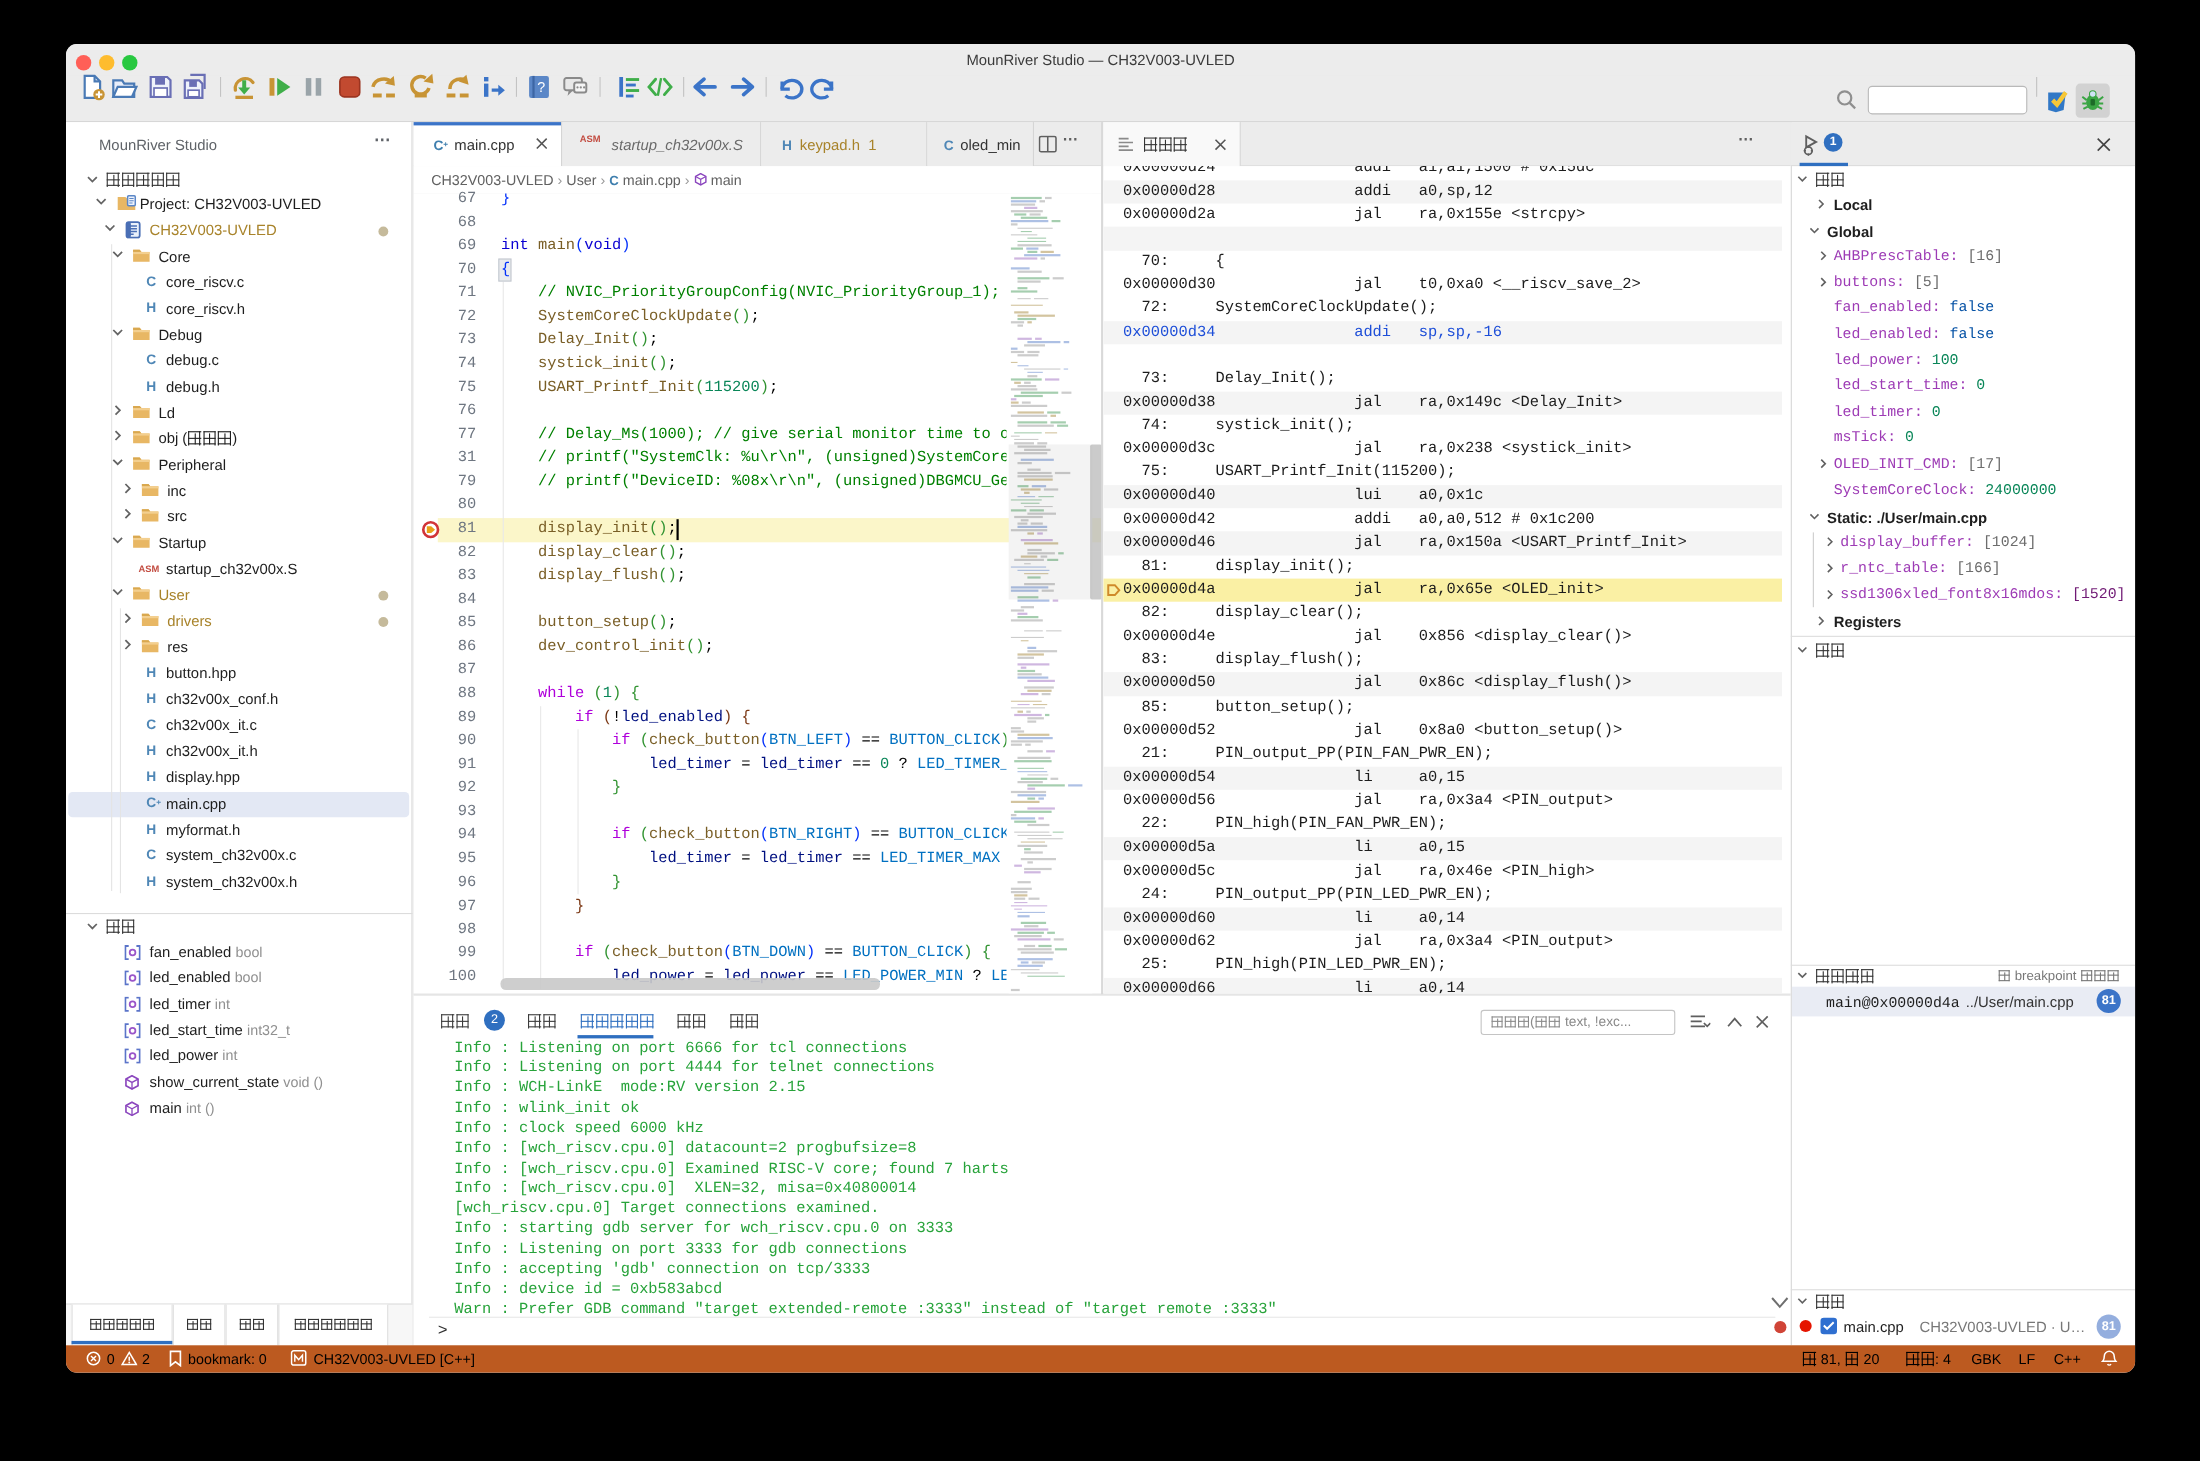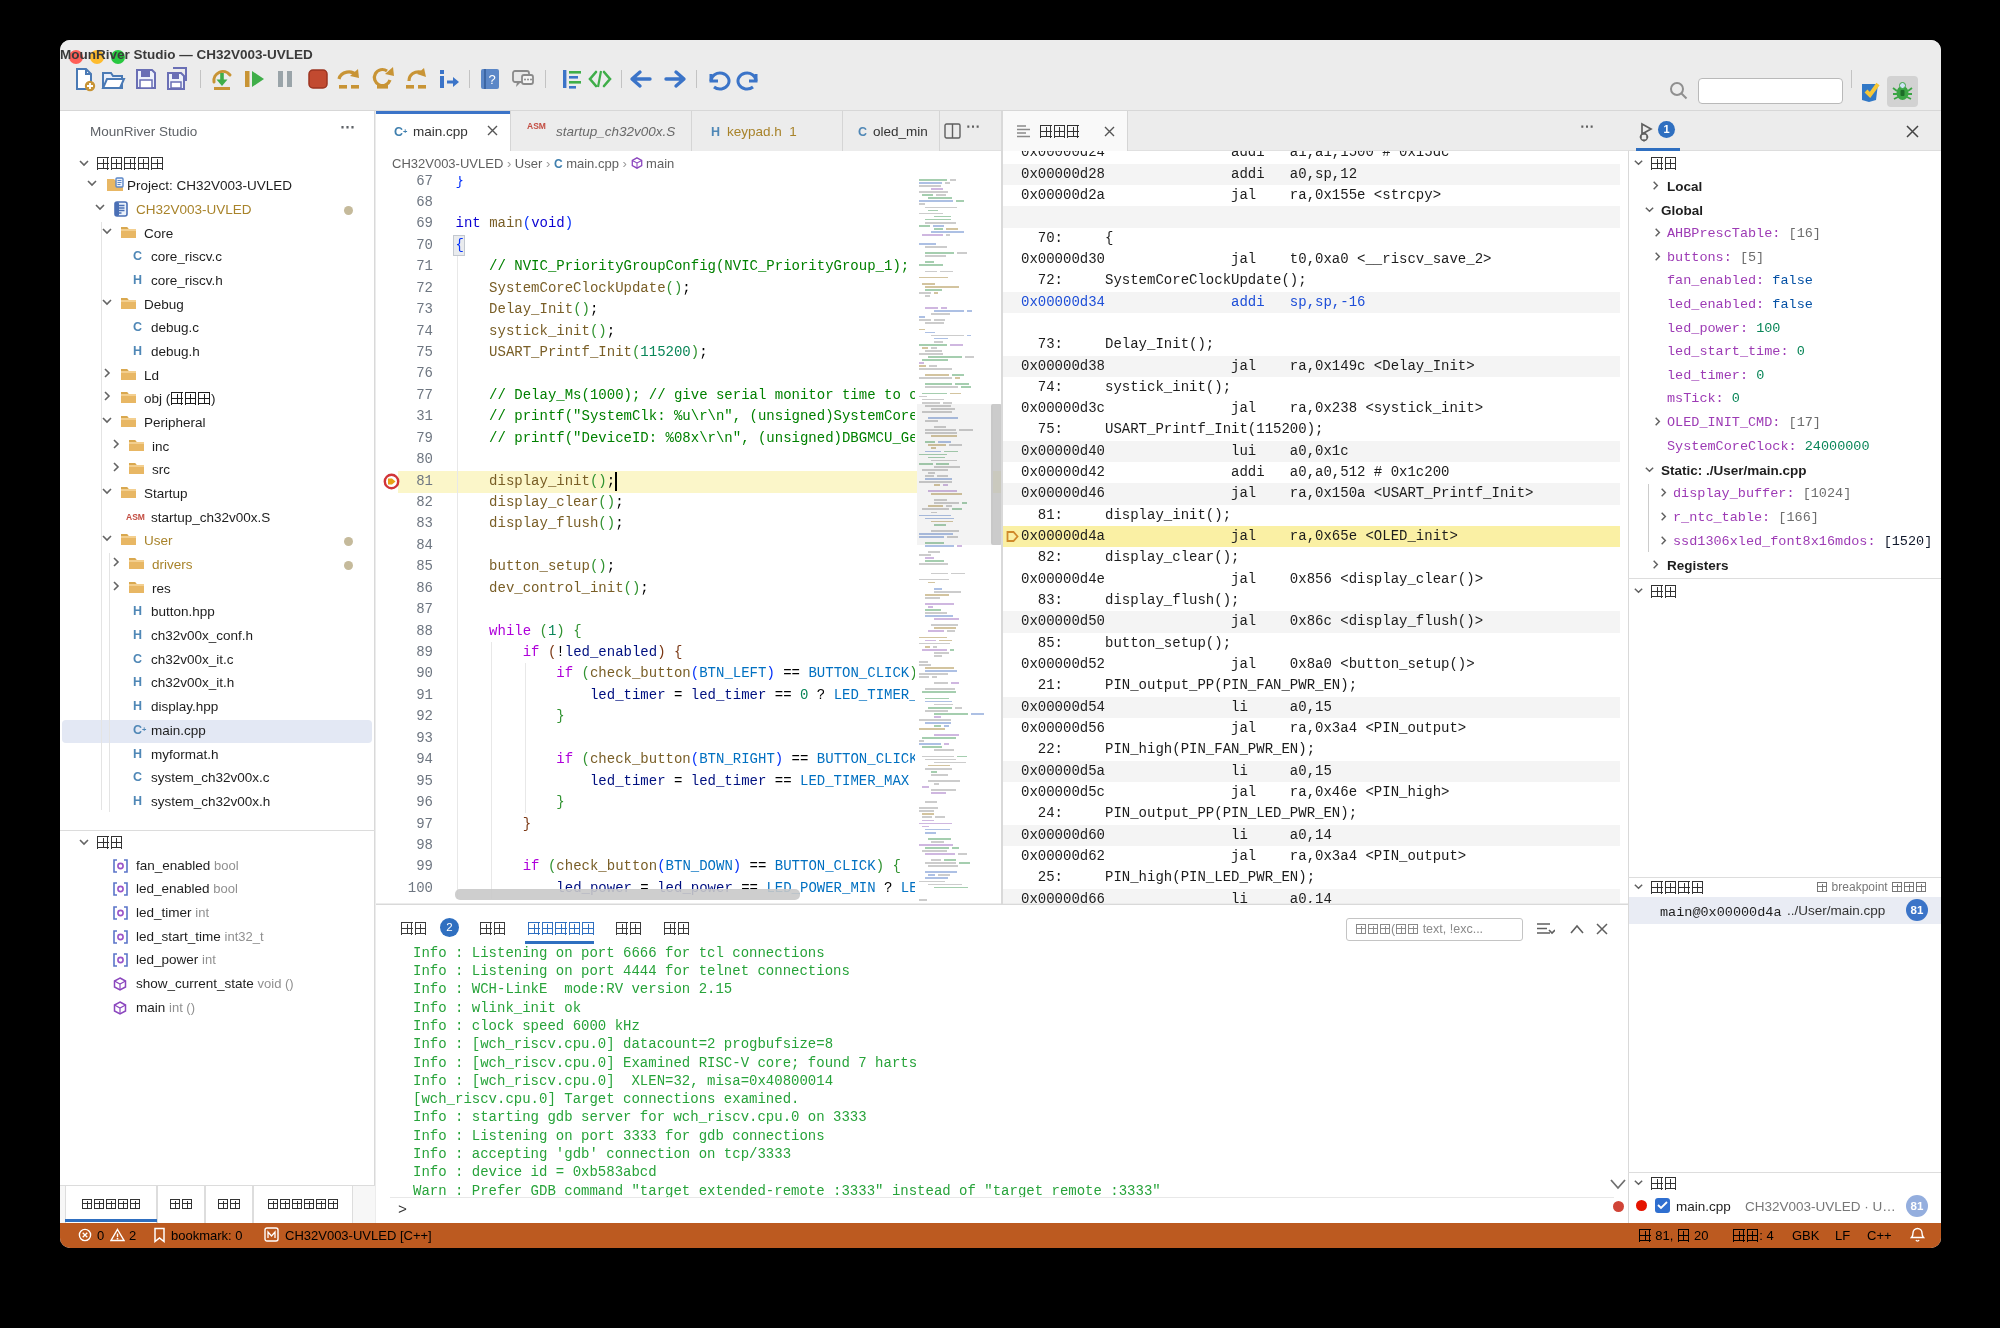--- a/index.html
+++ b/index.html
@@ -11,21 +11,21 @@
 background-position:0 0,0 48%,0 100%,0 0,100% 0,54% 100%;background-repeat:no-repeat}
 .zs{width:10px;height:10.6px;margin-bottom:-1.2px}  
 .crow{position:absolute;white-space:pre;font-family:"Liberation Mono",monospace;font-size:14px;line-height:21.43px}
 </style></head><body>
 <div id="page">
     <div id="win">
 <div class="ab" style="left:0;top:0;width:1881px;height:29px;background:#ececec"></div>
 <div class="ab" style="left:9px;top:10px;width:14px;height:14px;border-radius:50%;background:#ff5f57"></div>
 <div class="ab" style="left:30px;top:10px;width:14px;height:14px;border-radius:50%;background:#febc2e"></div>
 <div class="ab" style="left:51px;top:10px;width:14px;height:14px;border-radius:50%;background:#28c840"></div>
-<div class="ab" style="left:0;top:7px;width:1881px;text-align:left;font-size:13.5px;font-weight:700;color:#3a3a3a">MounRiver Studio — CH32V003-UVLED</div>
+<div class="ab" style="left:0;top:7px;width:1881px;text-align:center;font-size:13.5px;font-weight:400;color:#3a3a3a">MounRiver Studio — CH32V003-UVLED</div>
 <div class="ab" style="left:0;top:29px;width:1881px;height:42px;background:#ececec;border-bottom:1px solid #d7d7d7"></div>
 <div class="ab" style="left:11px;top:26px;width:26px;height:26px"><svg viewBox="0 0 26 26">
           <path d="M6 3h9l5 5v15H6z" fill="#fff" stroke="#4a7ab5" stroke-width="2"></path>
           <path d="M15 3v5h5" fill="none" stroke="#4a7ab5" stroke-width="2"></path>
           <circle cx="19" cy="20" r="5.2" fill="#c89435"></circle>
           <path d="M19 17v6M16 20h6" stroke="#fff" stroke-width="1.8"></path>
         </svg></div>
 <div class="ab" style="left:40px;top:26px;width:26px;height:26px"><svg viewBox="0 0 26 26">
           <path d="M3 7h8l2 3h9v12H3z" fill="#e8eefa" stroke="#4a7ab5" stroke-width="2"></path>
           <path d="M3 22l4-9h17l-4 9z" fill="#fff" stroke="#4a7ab5" stroke-width="2"></path>
@@ -957,21 +957,21 @@
         <path d="M4 2l4 4-4 4" fill="none" stroke="#616161" stroke-width="1.6"></path>
       </svg>
 <div class="crow" style="left:1613px;top:445px;font-size:13.5px;line-height:17px"><span style="color:#9d3bb5">display_buffer:</span> <span style="color:#6d6d6d">[1024]</span></div>
 <svg class="ab" style="left:1598px;top:471px" width="11" height="11" viewBox="0 0 12 12">
         <path d="M4 2l4 4-4 4" fill="none" stroke="#616161" stroke-width="1.6"></path>
       </svg>
 <div class="crow" style="left:1613px;top:469px;font-size:13.5px;line-height:17px"><span style="color:#9d3bb5">r_ntc_table:</span> <span style="color:#6d6d6d">[166]</span></div>
 <svg class="ab" style="left:1598px;top:495px" width="11" height="11" viewBox="0 0 12 12">
         <path d="M4 2l4 4-4 4" fill="none" stroke="#616161" stroke-width="1.6"></path>
       </svg>
-<div class="crow" style="left:1613px;top:493px;font-size:13.5px;line-height:17px"><span style="color:#9d3bb5">ssd1306xled_font8x16mdos:</span> <span style="color:#0f172a">[1520]</span></div>
+<div class="crow" style="left:1613px;top:493px;font-size:13.5px;line-height:17px"><span style="color:#9d3bb5">ssd1306xled_font8x16mdos:</span> <span style="color:#701a75">[1520]</span></div>
 <svg class="ab" style="left:1590px;top:519px" width="11" height="11" viewBox="0 0 12 12">
         <path d="M4 2l4 4-4 4" fill="none" stroke="#616161" stroke-width="1.6"></path>
       </svg>
 <div class="ab" style="left:1607px;top:518px;font-size:13.5px;font-weight:700;color:#1e1e1e">Registers</div>
 <div class="ab" style="left:1568px;top:538px;width:313px;height:1px;background:#ddd"></div>
 <svg class="ab" style="left:1573px;top:545px" width="11" height="11" viewBox="0 0 12 12">
         <path d="M2 4l4 4 4-4" fill="none" stroke="#616161" stroke-width="1.6"></path>
       </svg>
 <div class="ab" style="left:1590px;top:544px;font-size:13px;font-weight:700;color:#333"><i class="z"></i><i class="z"></i></div>
 <div class="ab" style="left:1568px;top:837px;width:313px;height:1px;background:#ddd"></div>

